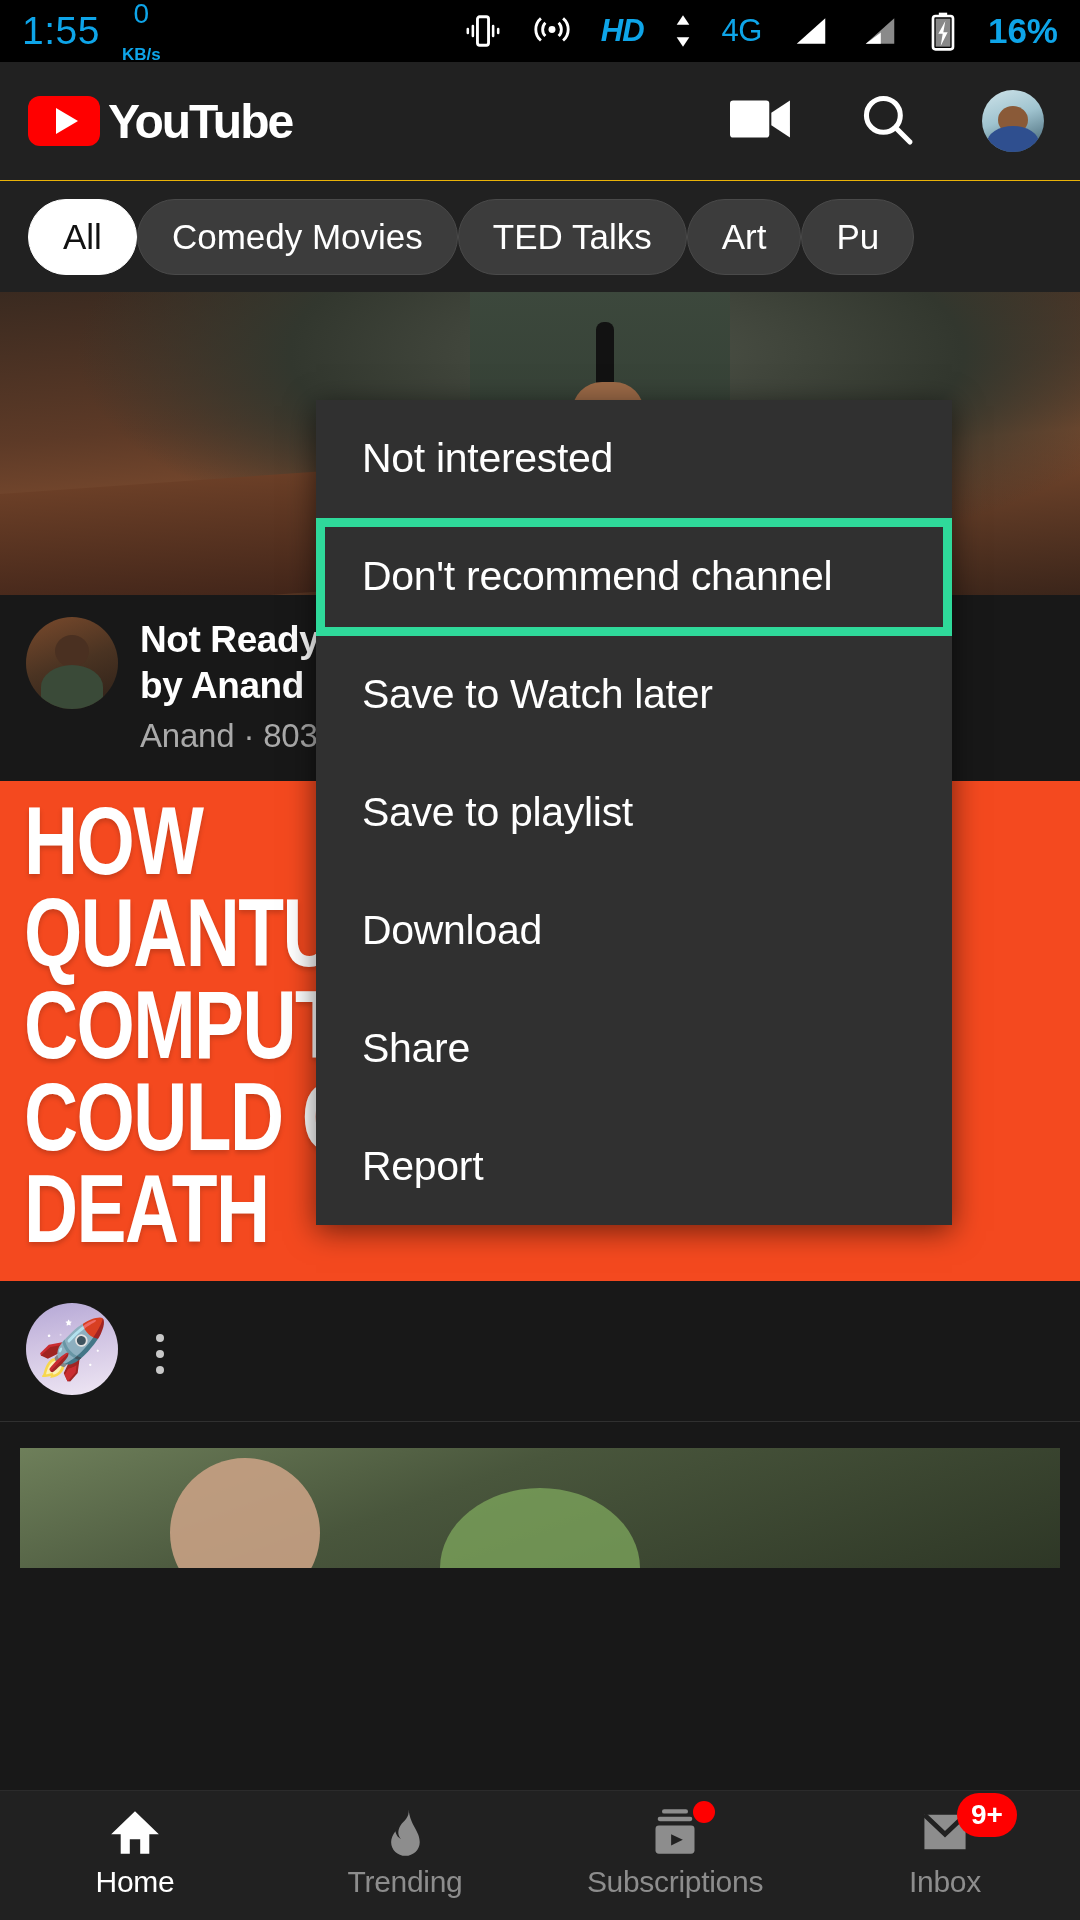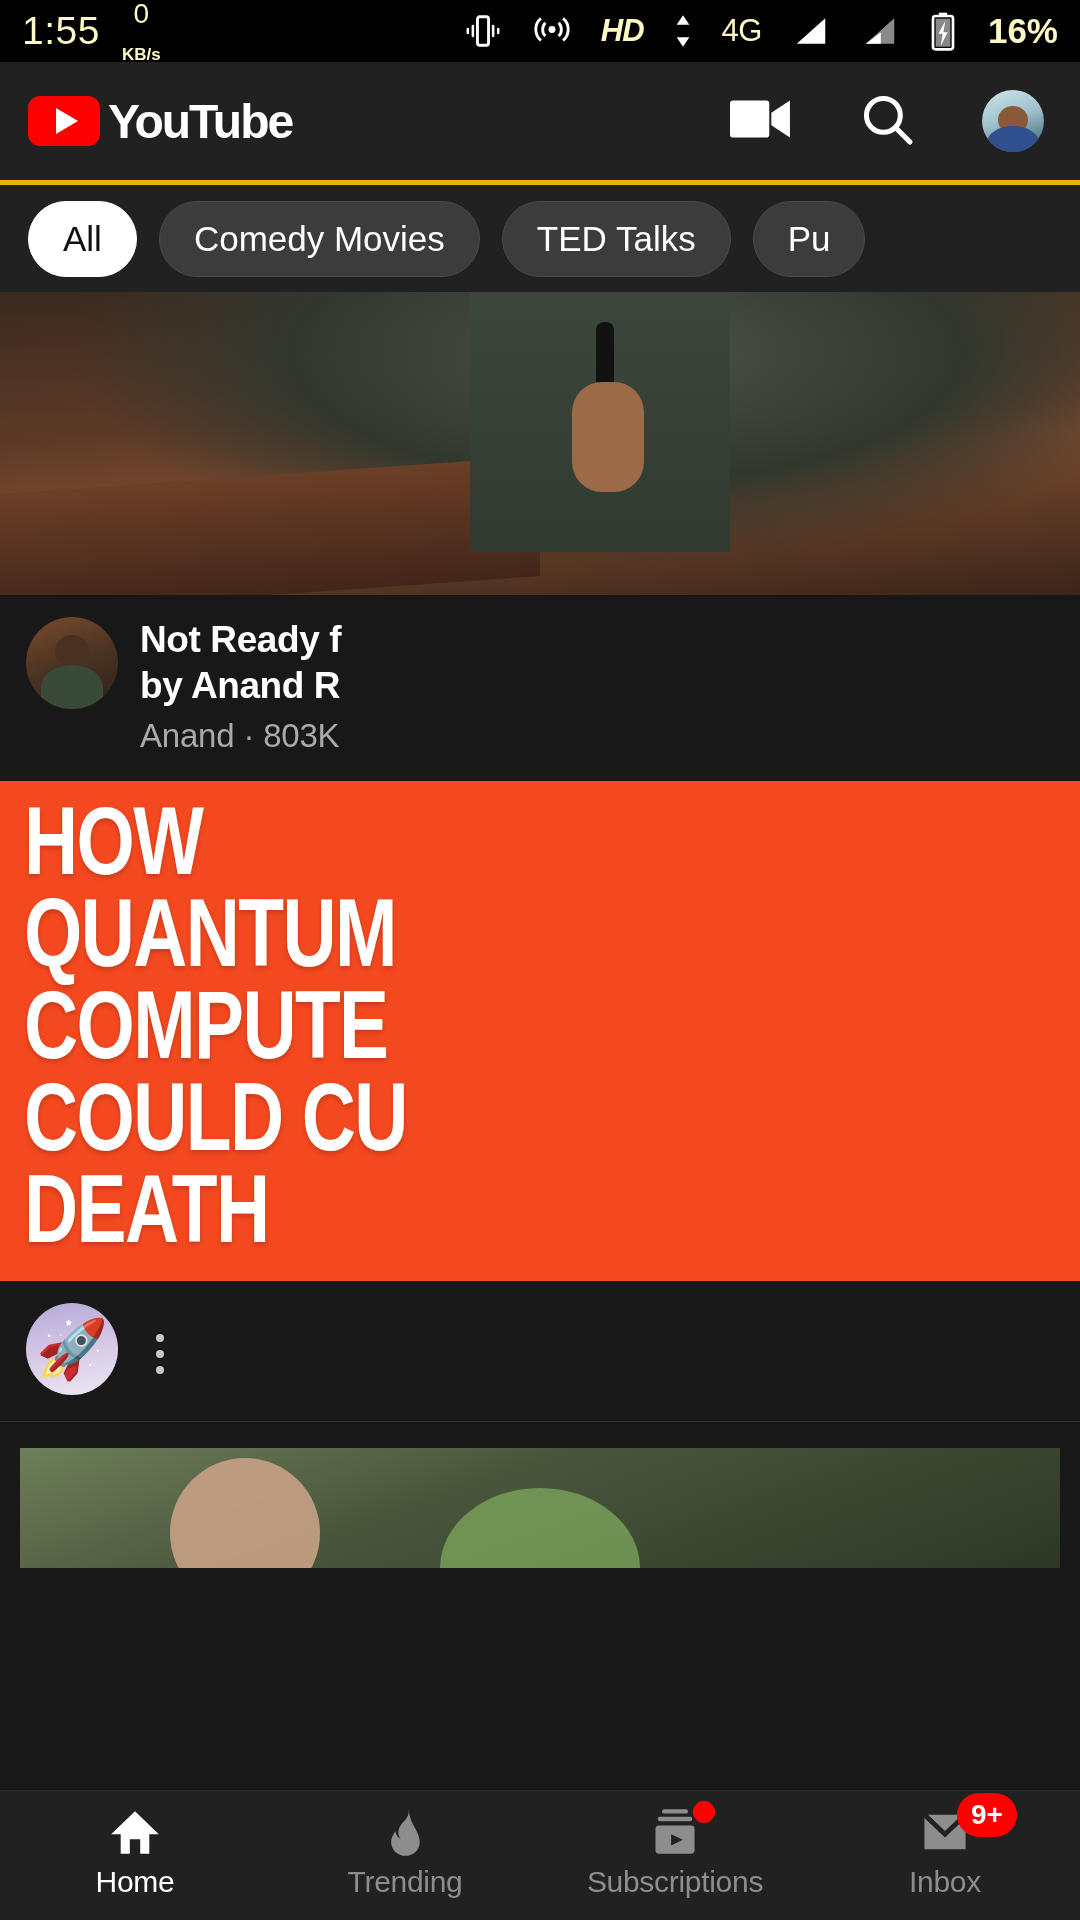--- a/index.html
+++ b/index.html
@@ -7,21 +7,21 @@
     width:1080px; height:1920px;
     background:#181818;
     font-family:"Liberation Sans", sans-serif;
     overflow:hidden;
   }
   #root { position:relative; width:1080px; height:1920px; background:#181818; }
 
   
   .statusbar {
     position:absolute; top:0; left:0; width:1080px; height:62px;
-    background:#000; color:#fef9c3;
+    background:#000; color:#0ea5e9;
     display:flex; align-items:center; padding:8px 22px;
   }
   .sb-time { font-size:39px; font-weight:400; letter-spacing:.5px; }
   .sb-net { margin-left:22px; display:flex; flex-direction:column; align-items:center; line-height:1; }
   .sb-net-num { font-size:28px; font-weight:400; }
   .sb-net-unit { font-size:17px; font-weight:700; margin-top:18px; }
   .sb-right { margin-left:auto; display:flex; align-items:center; gap:29px; }
   .sb-icon { display:flex; align-items:center; }
   .sb-hd { font-size:31px; font-style:italic; font-weight:700; letter-spacing:-1px; }
   .sb-4g { font-size:31px; font-weight:500; letter-spacing:-.5px; }
@@ -53,22 +53,22 @@
     position:relative; overflow:hidden; flex-shrink:0;
   }
   .avatar::before{content:"";position:absolute;left:50%;top:26%;transform:translateX(-50%);
     width:30px;height:28px;border-radius:50%;background:#8a5a38;}
   .avatar::after{content:"";position:absolute;left:50%;bottom:-8px;transform:translateX(-50%);
     width:52px;height:34px;border-radius:50% 50% 0 0;background:#2f4f8f;}
 
   
   .chipbar {
     position:absolute; top:180px; left:0; width:1080px; height:112px;
-    background:#212121; display:flex; align-items:center; gap:22px;
-    padding-left:28px; border-top:5px solid #eab308; overflow:hidden;
+    background:#212121; display:flex; align-items:center; 
+    padding-left:28px; border-top:1px solid #eab308; overflow:hidden;
   }
   .chip {
     height:76px; border-radius:38px; display:flex; align-items:center;
     padding:0 34px; font-size:35px; color:#fff; background:#3c3c3c;
     border:1px solid #4a4a4a; white-space:nowrap; flex-shrink:0;
   }
   .chip.active { background:#fff; color:#111; border-color:#fff; }
 
   
   .feed { position:absolute; top:292px; left:0; width:1080px; bottom:130px; background:#181818; overflow:hidden; }
@@ -252,20 +252,21 @@
         </svg>
       </span>
       <span class="avatar"></span>
     </div>
   </div>
 
   <div class="chipbar">
     <div class="chip active">All</div>
     <div class="chip">Comedy Movies</div>
     <div class="chip">TED Talks</div>
+    <div class="chip">Art</div>
     <div class="chip">Pu</div>
   </div>
 
   <div class="feed">
 
     <div>
       <div class="thumb1">
         <div class="table"></div>
         <div class="person"></div>
         <div class="mic"></div>
@@ -304,20 +305,29 @@
     </div>
 
     <div class="divider"></div>
 
     <div class="thumb3">
       <div class="blob1"></div>
       <div class="blob2"></div>
     </div>
   </div>
 
+  <div class="menu">
+    <div class="menu-item">Not interested</div>
+    <div class="menu-item highlighted">Don't recommend channel</div>
+    <div class="menu-item">Save to Watch later</div>
+    <div class="menu-item">Save to playlist</div>
+    <div class="menu-item">Download</div>
+    <div class="menu-item">Share</div>
+    <div class="menu-item">Report</div>
+  </div>
 
   <div class="bottomnav">
 
     <div class="nav-item active">
       <span class="nav-ico">
         <svg width="52" height="52" viewBox="0 0 24 24" fill="#fff">
           <polygon points="12,2.4 23,13 18.6,13 18.6,22 14.4,22 14.4,15.4 9.6,15.4 9.6,22 5.4,22 5.4,13 1,13"></polygon>
         </svg>
       </span>
       <span class="nav-label">Home</span>

